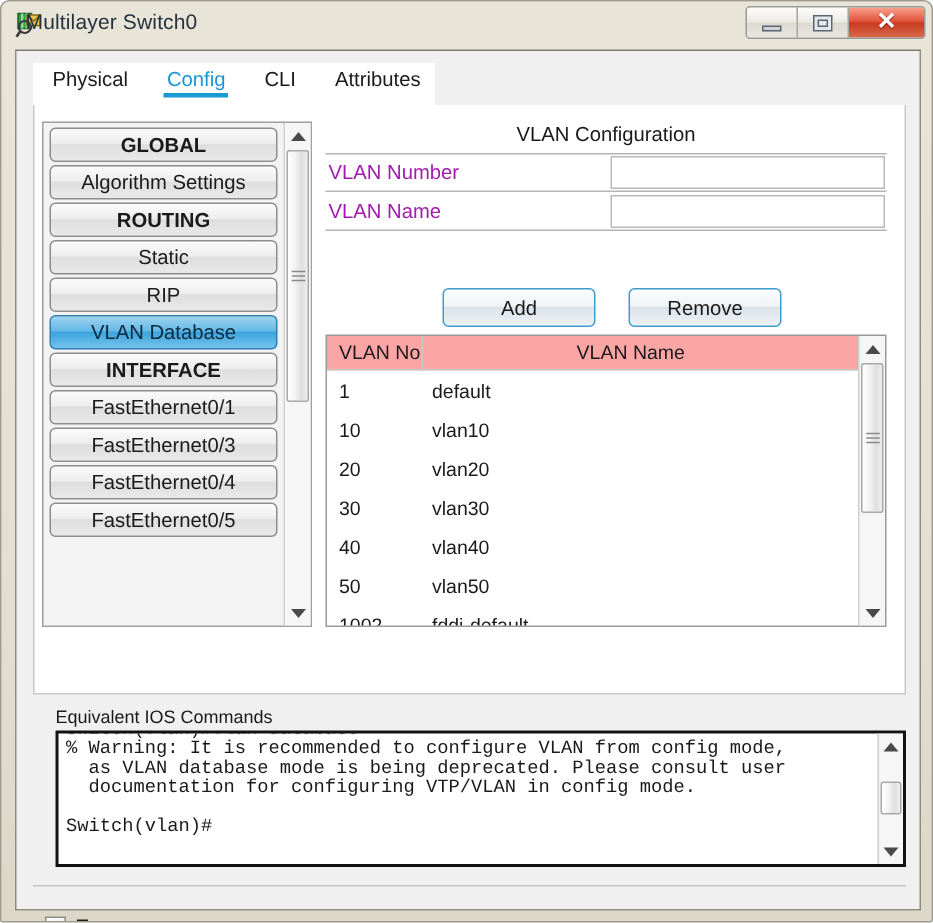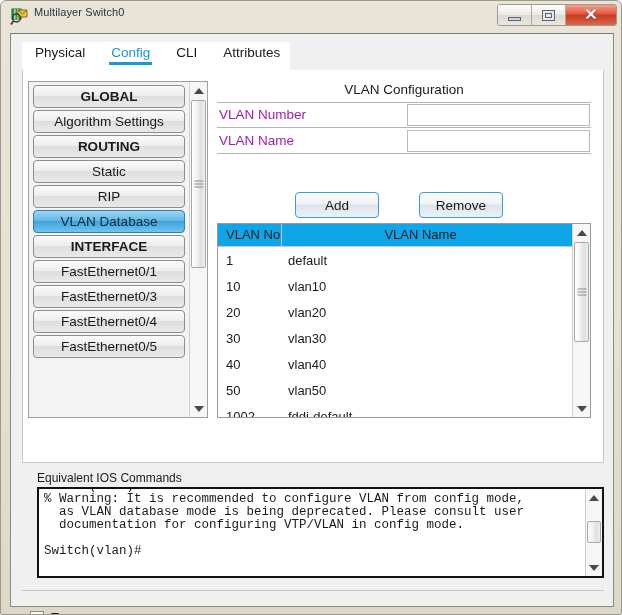--- a/index.html
+++ b/index.html
@@ -25,22 +25,22 @@
   .titlebar {
     position: absolute;
     left: 0; top: 0;
     width: 622px; height: 31px;
   }
   .title-icon {
     position: absolute; left: 9px; top: 6px;
     width: 19px; height: 19px;
   }
   .title-text {
-    position: absolute; left: 33px; top: 5px;
-    font-size: 11px;
+    position: absolute; left: 16px; top: 5px;
+    font-size: 14px;
     color: #26333f;
     letter-spacing: 0.1px;
     white-space: nowrap;
   }
 
   .winbtns {
     position: absolute; right: 6px; top: 3px;
     height: 22px;
     display: flex;
     align-items: stretch;
@@ -257,21 +257,21 @@
   }
 
   .btn-row {
     position: absolute;
     left: 206px; top: 158px;
     width: 374px; height: 28px;
   }
   .act-btn {
     position: absolute;
     top: 0;
-    width: 84px; height: 26px;
+    width: 102px; height: 26px;
     border: 1px solid #3d9bd0;
     border-radius: 4px;
     background: linear-gradient(to bottom, #fbfdfe 0%, #eff3f6 46%, #dbe3ea 50%, #edf2f6 100%);
     font-size: 13.5px;
     color: #1a1a1a;
     display: flex; align-items: center; justify-content: center;
     cursor: default;
     font-family: "Liberation Sans", sans-serif;
   }
   .act-btn.add { left: 78px; }
@@ -284,21 +284,21 @@
     width: 374px; height: 195px;
     border: 1px solid #9a9a9a;
     background: #ffffff;
     overflow: hidden;
   }
   .th-row {
     position: absolute;
     left: 0; top: 0;
     width: 355px; height: 23px;
     border-bottom: 1px solid #c9c9c9;
-    background: #0ea5e9;
+    background: #fca5a5;
   }
   .th {
     position: absolute;
     top: 3px;
     font-size: 13px;
     color: #1a1a1a;
   }
   .th-no { left: 8px; }
   .th-name { left: 70px; width: 265px; text-align: center; }
   .th-sep {

